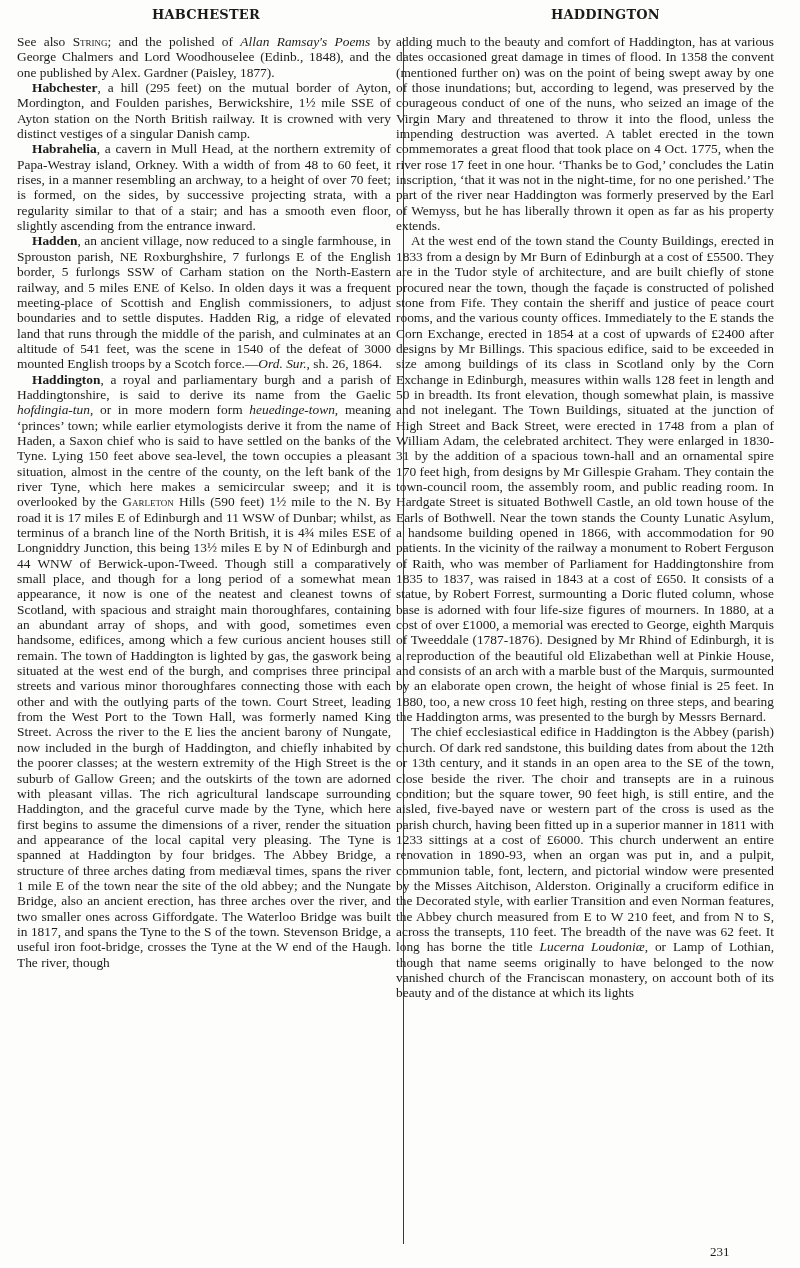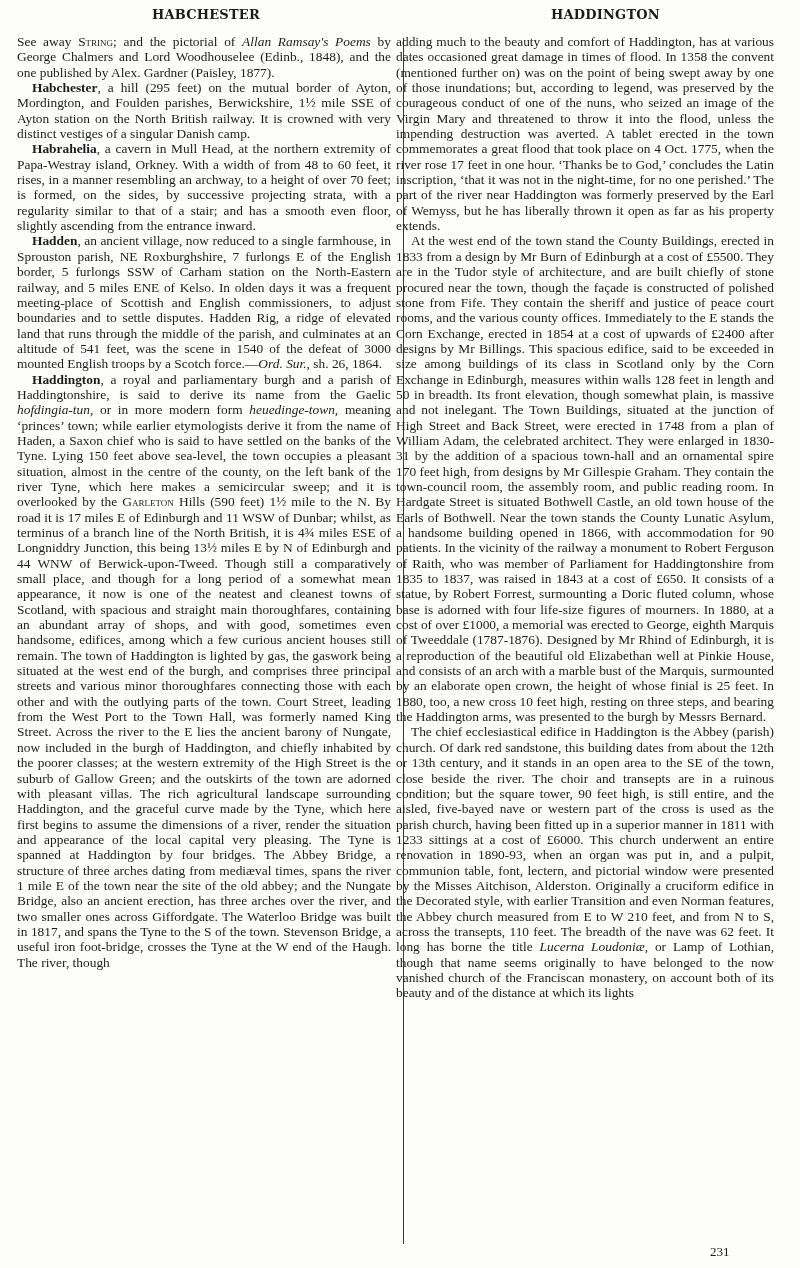--- a/index.html
+++ b/index.html
@@ -28,21 +28,21 @@
 </style>
 </head>
 <body>
 
 <div class="page">
 
   <div class="running-head rh-left">HABCHESTER</div>
   <div class="running-head rh-right">HADDINGTON</div>
 
   <div class="col col-left">
-    <p class="noindent"><span>See away </span><span class="sc">String</span><span>; and the pictorial of </span><i>Allan Ramsay's Poems</i><span> by George Chalmers and Lord Woodhouselee (Edinb., 1848), and the one published by Alex. Gardner (Paisley, 1877).</span></p>
+    <p class="noindent"><span>See also </span><span class="sc">String</span><span>; and the polished of </span><i>Allan Ramsay's Poems</i><span> by George Chalmers and Lord Woodhouselee (Edinb., 1848), and the one published by Alex. Gardner (Paisley, 1877).</span></p>
 
     <p><span class="hw">Habchester</span><span>, a hill (295 feet) on the mutual border of Ayton, Mordington, and Foulden parishes, Berwickshire, 1½ mile SSE of Ayton station on the North British railway. It is crowned with very distinct vestiges of a singular Danish camp.</span></p>
 
     <p><span class="hw">Habrahelia</span><span>, a cavern in Mull Head, at the northern extremity of Papa-Westray island, Orkney. With a width of from 48 to 60 feet, it rises, in a manner resembling an archway, to a height of over 70 feet; is formed, on the sides, by successive projecting strata, with a regularity similar to that of a stair; and has a smooth even floor, slightly ascending from the entrance inward.</span></p>
 
 
     <p><span class="hw">Hadden</span><span>, an ancient village, now reduced to a single farmhouse, in Sprouston parish, NE Roxburghshire, 7 furlongs E of the English border, 5 furlongs SSW of Carham station on the North-Eastern railway, and 5 miles ENE of Kelso. In olden days it was a frequent meeting-place of Scottish and English commissioners, to adjust boundaries and to settle disputes. Hadden Rig, a ridge of elevated land that runs through the middle of the parish, and culminates at an altitude of 541 feet, was the scene in 1540 of the defeat of 3000 mounted English troops by a Scotch force.—</span><i>Ord. Sur.</i><span>, sh. 26, 1864.</span></p>
 
     <p><span class="hw">Haddington</span><span>, a royal and parliamentary burgh and a parish of Haddingtonshire, is said to derive its name from the Gaelic </span><i>hofdingia-tun</i><span>, or in more modern form </span><i>heuedinge-town</i><span>, meaning ‘princes’ town; while earlier etymologists derive it from the name of Haden, a Saxon chief who is said to have settled on the banks of the Tyne. Lying 150 feet above sea-level, the town occupies a pleasant situation, almost in the centre of the county, on the left bank of the river Tyne, which here makes a semicircular sweep; and it is overlooked by the </span><span class="sc">Garleton</span><span> Hills (590 feet) 1½ mile to the N. By road it is 17 miles E of Edinburgh and 11 WSW of Dunbar; whilst, as terminus of a branch line of the North British, it is 4¾ miles ESE of Longniddry Junction, this being 13½ miles E by N of Edinburgh and 44 WNW of Berwick-upon-Tweed. Though still a comparatively small place, and though for a long period of a somewhat mean appearance, it now is one of the neatest and cleanest towns of Scotland, with spacious and straight main thoroughfares, containing an abundant array of shops, and with good, sometimes even handsome, edifices, among which a few curious ancient houses still remain. The town of Haddington is lighted by gas, the gaswork being situated at the west end of the burgh, and comprises three principal streets and various minor thoroughfares connecting those with each other and with the outlying parts of the town. Court Street, leading from the West Port to the Town Hall, was formerly named King Street. Across the river to the E lies the ancient barony of Nungate, now included in the burgh of Haddington, and chiefly inhabited by the poorer classes; at the western extremity of the High Street is the suburb of Gallow Green; and the outskirts of the town are adorned with pleasant villas. The rich agricultural landscape surrounding Haddington, and the graceful curve made by the Tyne, which here first begins to assume the dimensions of a river, render the situation and appearance of the local capital very pleasing. The Tyne is spanned at Haddington by four bridges. The Abbey Bridge, a structure of three arches dating from mediæval times, spans the river 1 mile E of the town near the site of the old abbey; and the Nungate Bridge, also an ancient erection, has three arches over the river, and two smaller ones across Giffordgate. The Waterloo Bridge was built in 1817, and spans the Tyne to the S of the town. Stevenson Bridge, a useful iron foot-bridge, crosses the Tyne at the W end of the Haugh. The river, though</span></p>
   </div>

